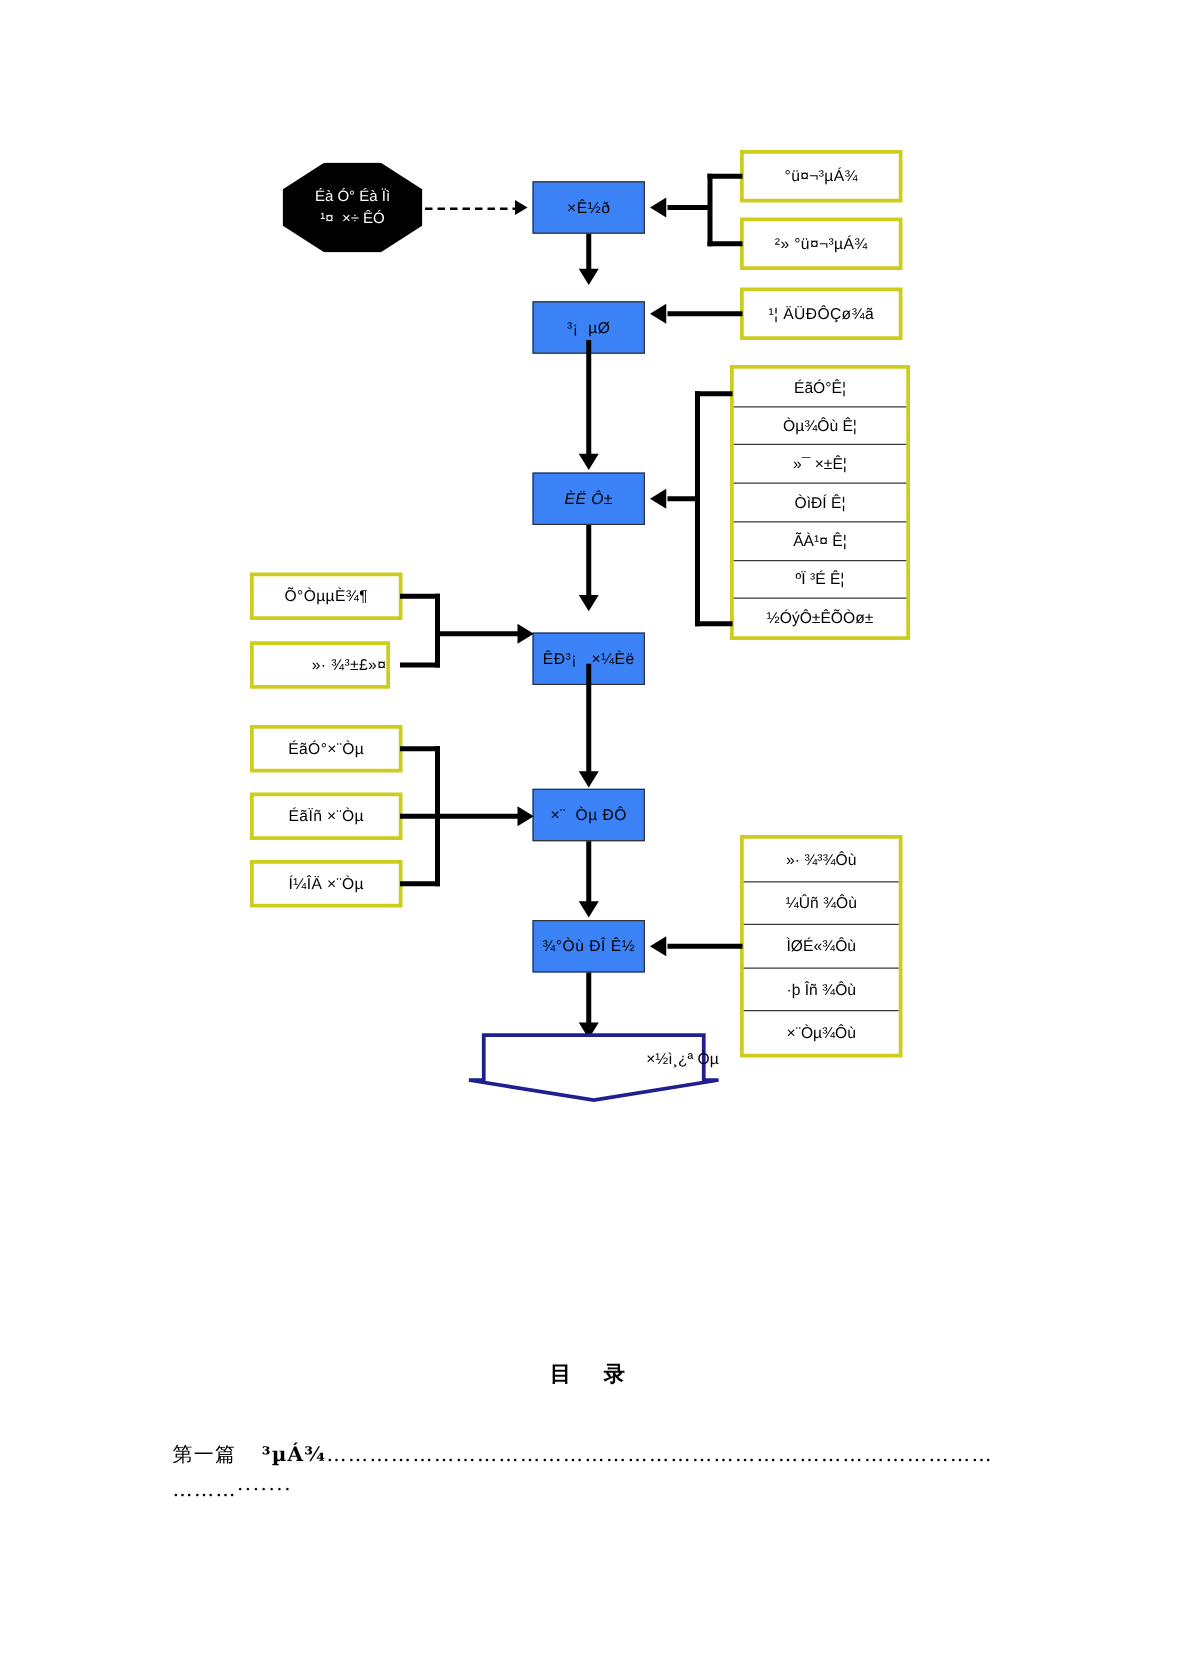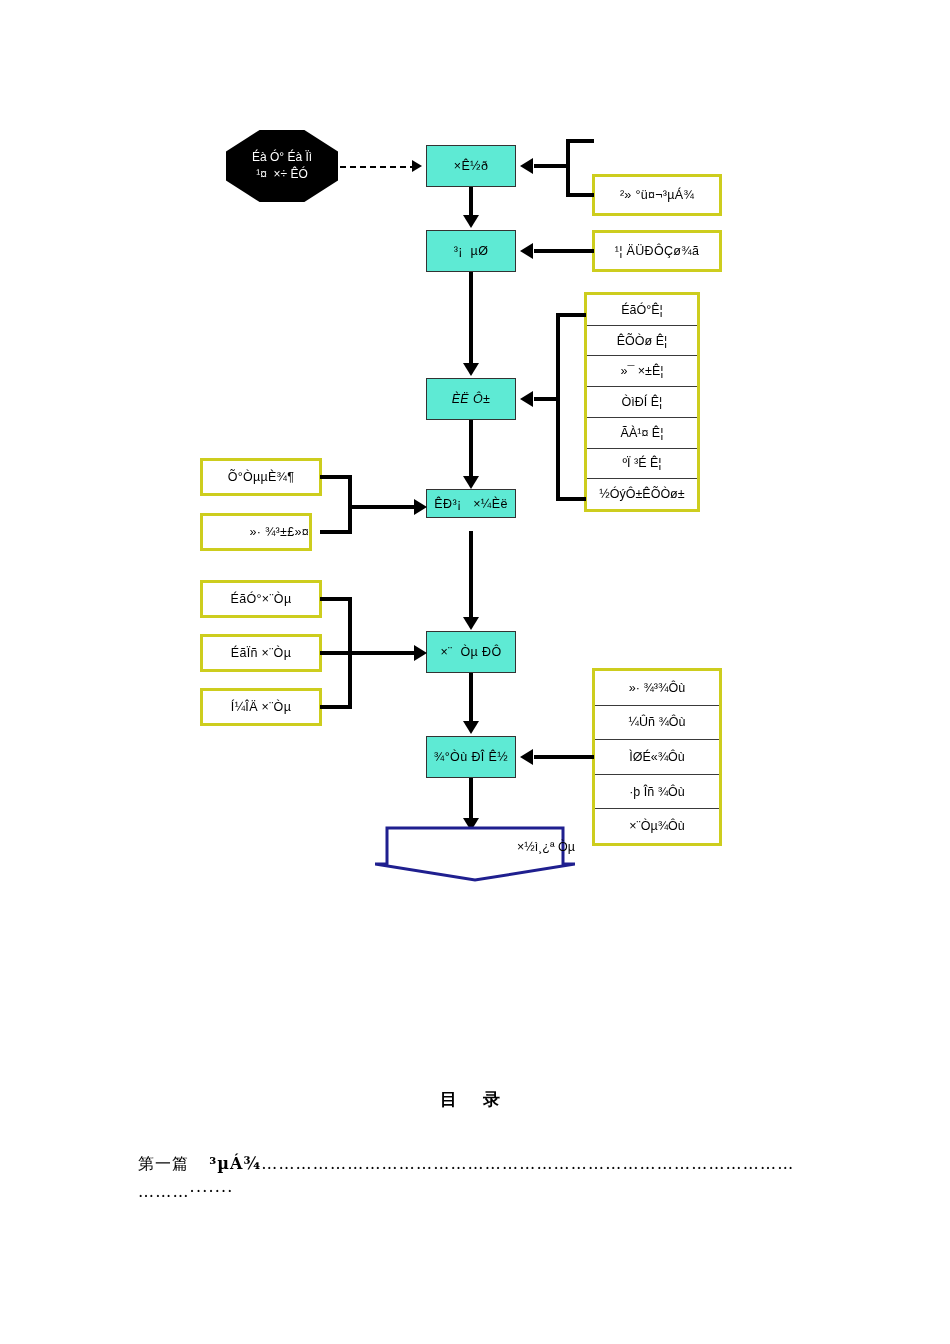--- a/index.html
+++ b/index.html
@@ -13,21 +13,21 @@
     color: #000;
     overflow: hidden;
   }
   .page { position: absolute; inset: 0; }
 
   
   .node { position: absolute; box-sizing: border-box; }
 
   
   .proc {
-    background: #5eead4;
+    background: #3b82f6;
     border: 1px solid #333333;
     display: flex; align-items: center; justify-content: center;
     font-size: 12.5px;
     letter-spacing: .4px;
     white-space: pre;
   }
 
   
   .note {
     background: #ffffff;
@@ -151,70 +151,73 @@
     <span>¹¤  ×÷ ÊÓ</span>
   </div>
 
   <div class="dash-h" style="left:340px; top:166px; width:76px;"></div>
   <div class="arrow-right-sm" style="left:412px; top:160px;"></div>
 
   <div class="node proc" style="left:426px; top:145px; width:90px; height:42px;">
     <span>×Ê½ð</span>
   </div>
 
+  <div class="node note" style="left:592px; top:120px; width:130px; height:42px;">
+    <span>°ü¤¬³µÁ¾</span>
+  </div>
   <div class="node note" style="left:592px; top:174px; width:130px; height:42px;">
     <span>²» °ü¤¬³µÁ¾</span>
   </div>
 
   <div class="ln hline" style="left:566px; top:139px; width:28px;"></div>
   <div class="ln hline" style="left:566px; top:193px; width:28px;"></div>
   <div class="ln vline" style="left:566px; top:139px; height:58px;"></div>
   <div class="ln hline" style="left:534px; top:164px; width:34px;"></div>
   <div class="arrow-left" style="left:520px; top:158px;"></div>
 
   <div class="ln vline" style="left:469px; top:187px; height:30px;"></div>
   <div class="arrow-down" style="left:463px; top:215px;"></div>
 
-  <div class="node proc" style="left:426px; top:230px; width:90px; height:42px;">
+  <div class="node proc" style="left:426px; top:241px; width:90px; height:42px;">
     <span>³¡  µØ</span>
   </div>
 
   <div class="node note" style="left:592px; top:230px; width:130px; height:42px;">
     <span>¹¦ ÄÜÐÔÇø¾ã</span>
   </div>
   <div class="ln hline" style="left:534px; top:249px; width:60px;"></div>
   <div class="arrow-left" style="left:520px; top:243px;"></div>
 
   <div class="ln vline" style="left:469px; top:272px; height:93px;"></div>
   <div class="arrow-down" style="left:463px; top:363px;"></div>
 
   <div class="node proc" style="left:426px; top:378px; width:90px; height:42px;font-style:italic;">
     <span>ÈË Ô±</span>
   </div>
 
-  <div class="node notelist" style="left:584px; top:292px; width:116px; height:220px;">
+  <div class="node notelist" style="left:584px; top:292px; width:144px; height:220px;">
     <div class="row"><span>ÉãÓ°Ê¦</span></div>
-    <div class="row"><span>ÊÕÒø Ê¦</span></div>
+    <div class="row"><span>Òµ¾Ôù Ê¦</span></div>
     <div class="row"><span>»¯ ×±Ê¦</span></div>
     <div class="row"><span>ÒìÐÍ Ê¦</span></div>
     <div class="row"><span>ÃÀ¹¤ Ê¦</span></div>
     <div class="row"><span>ºÏ ³É Ê¦</span></div>
     <div class="row"><span>½ÓýÔ±ÊÕÒø±</span></div>
   </div>
 
   <div class="ln hline" style="left:556px; top:313px; width:30px;"></div>
   <div class="ln hline" style="left:556px; top:497px; width:30px;"></div>
   <div class="ln vline" style="left:556px; top:313px; height:188px;"></div>
   <div class="ln hline" style="left:534px; top:397px; width:24px;"></div>
   <div class="arrow-left" style="left:520px; top:391px;"></div>
 
   <div class="ln vline" style="left:469px; top:420px; height:58px;"></div>
   <div class="arrow-down" style="left:463px; top:476px;"></div>
 
-  <div class="node proc" style="left:426px; top:489px; width:90px; height:29px;">
+  <div class="node proc" style="left:426px; top:506px; width:90px; height:42px;">
     <span>ÊÐ³¡   ×¼Èë</span>
   </div>
 
   <div class="node note" style="left:200px; top:458px; width:122px; height:38px;">
     <span>Õ°ÒµµÈ¾¶</span>
   </div>
   <div class="node note" style="left:200px; top:513px; width:112px; height:38px;justify-content:flex-end;">
     <span>»· ¾³±£»¤</span>
   </div>
 

